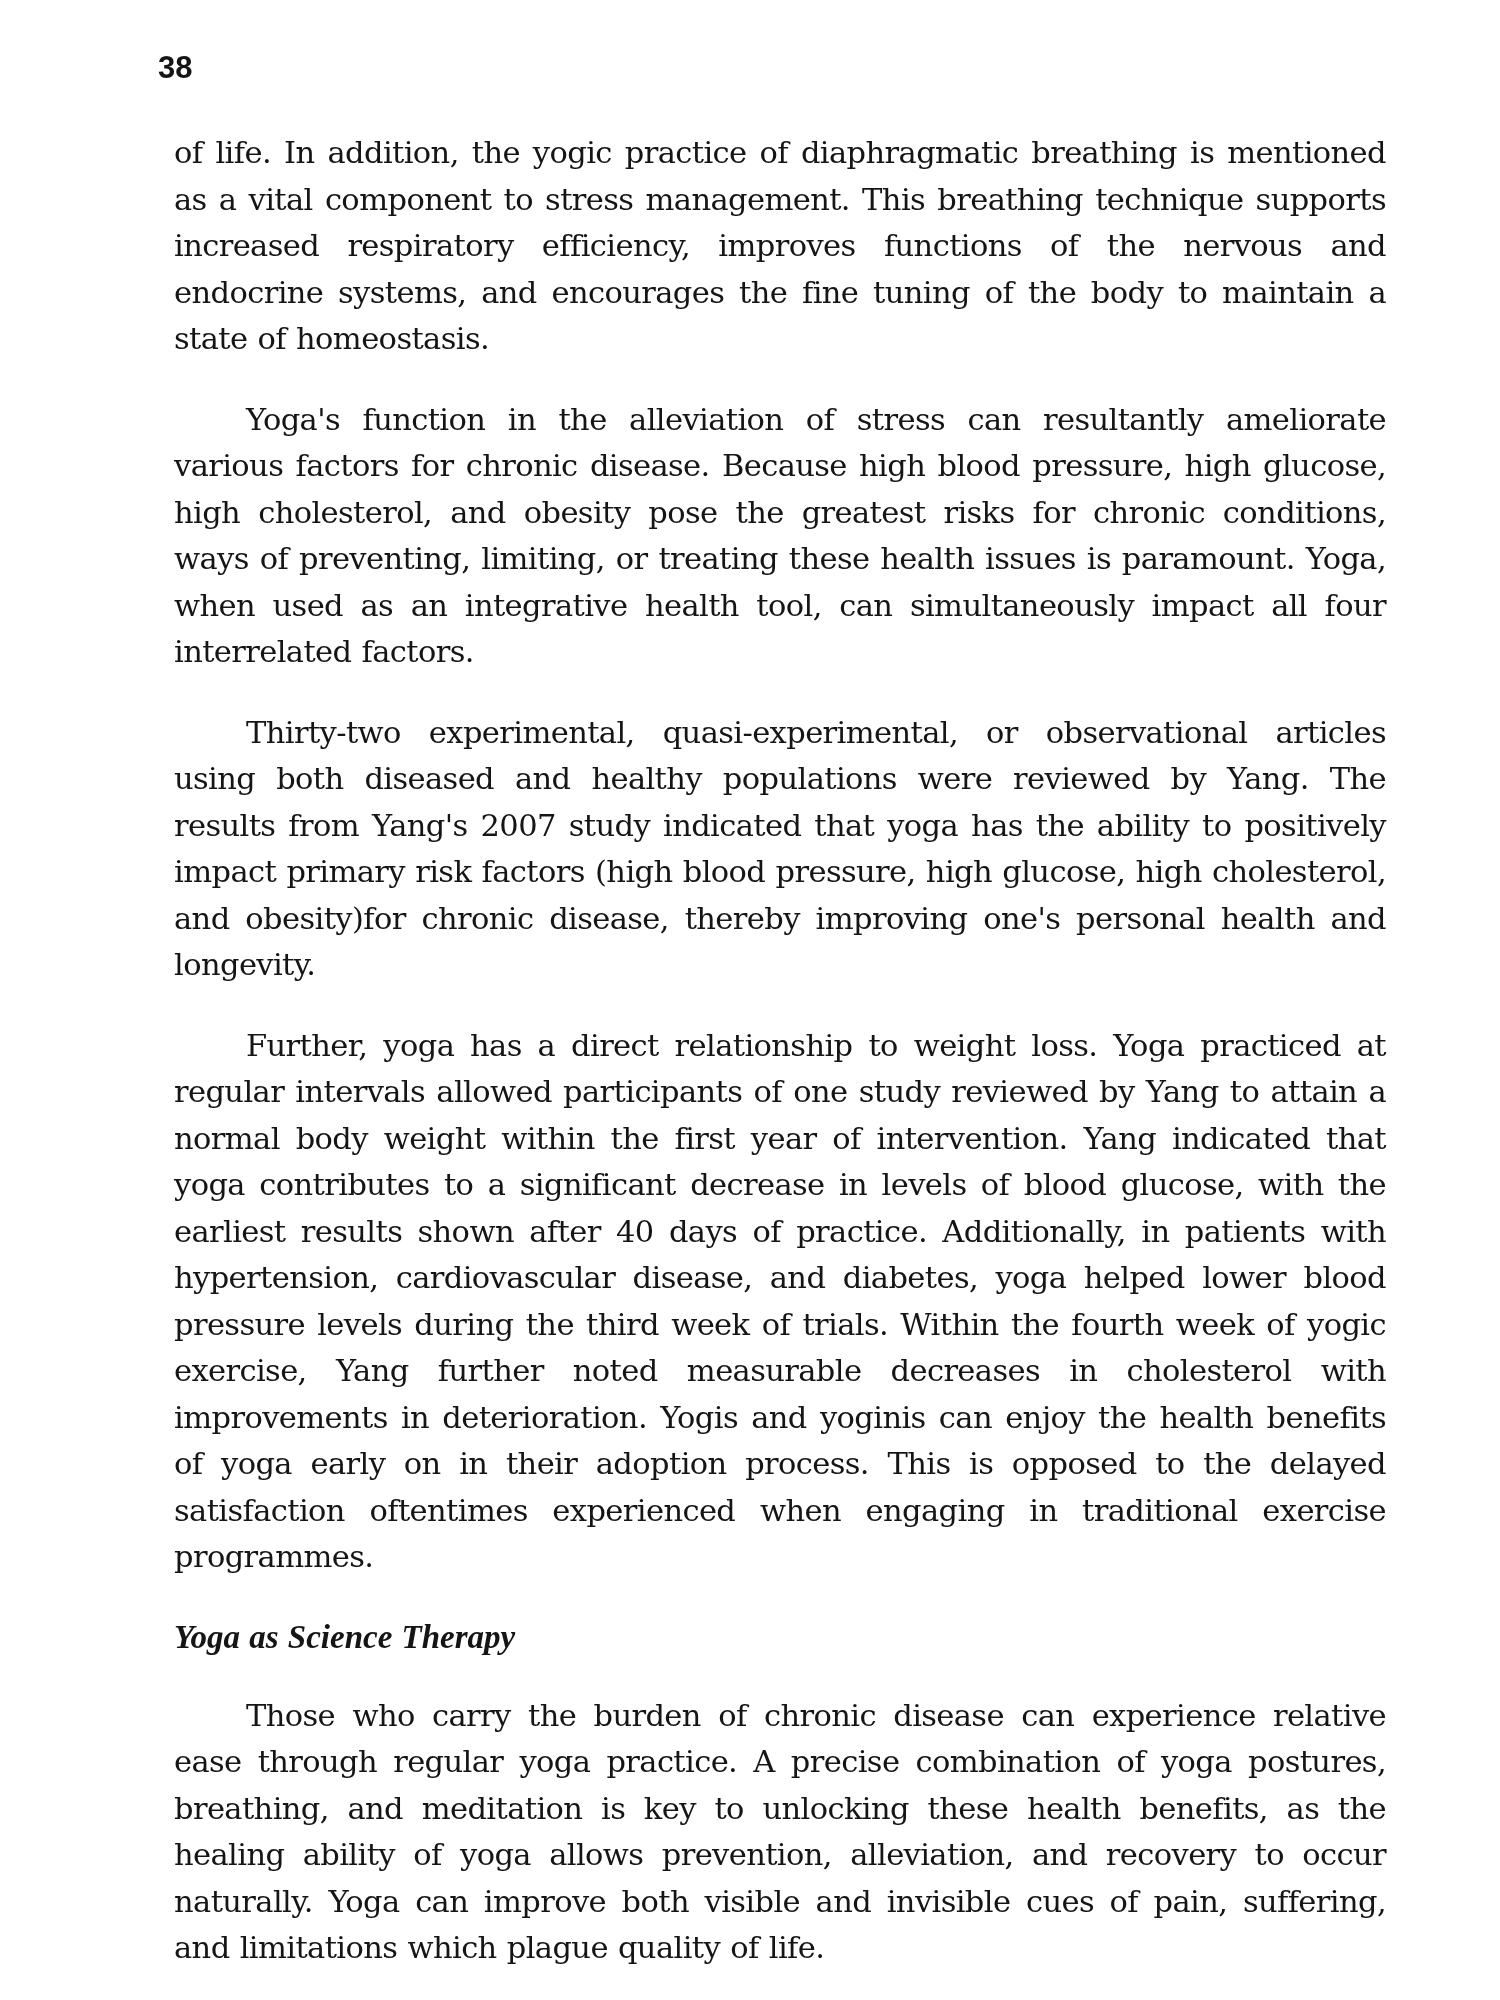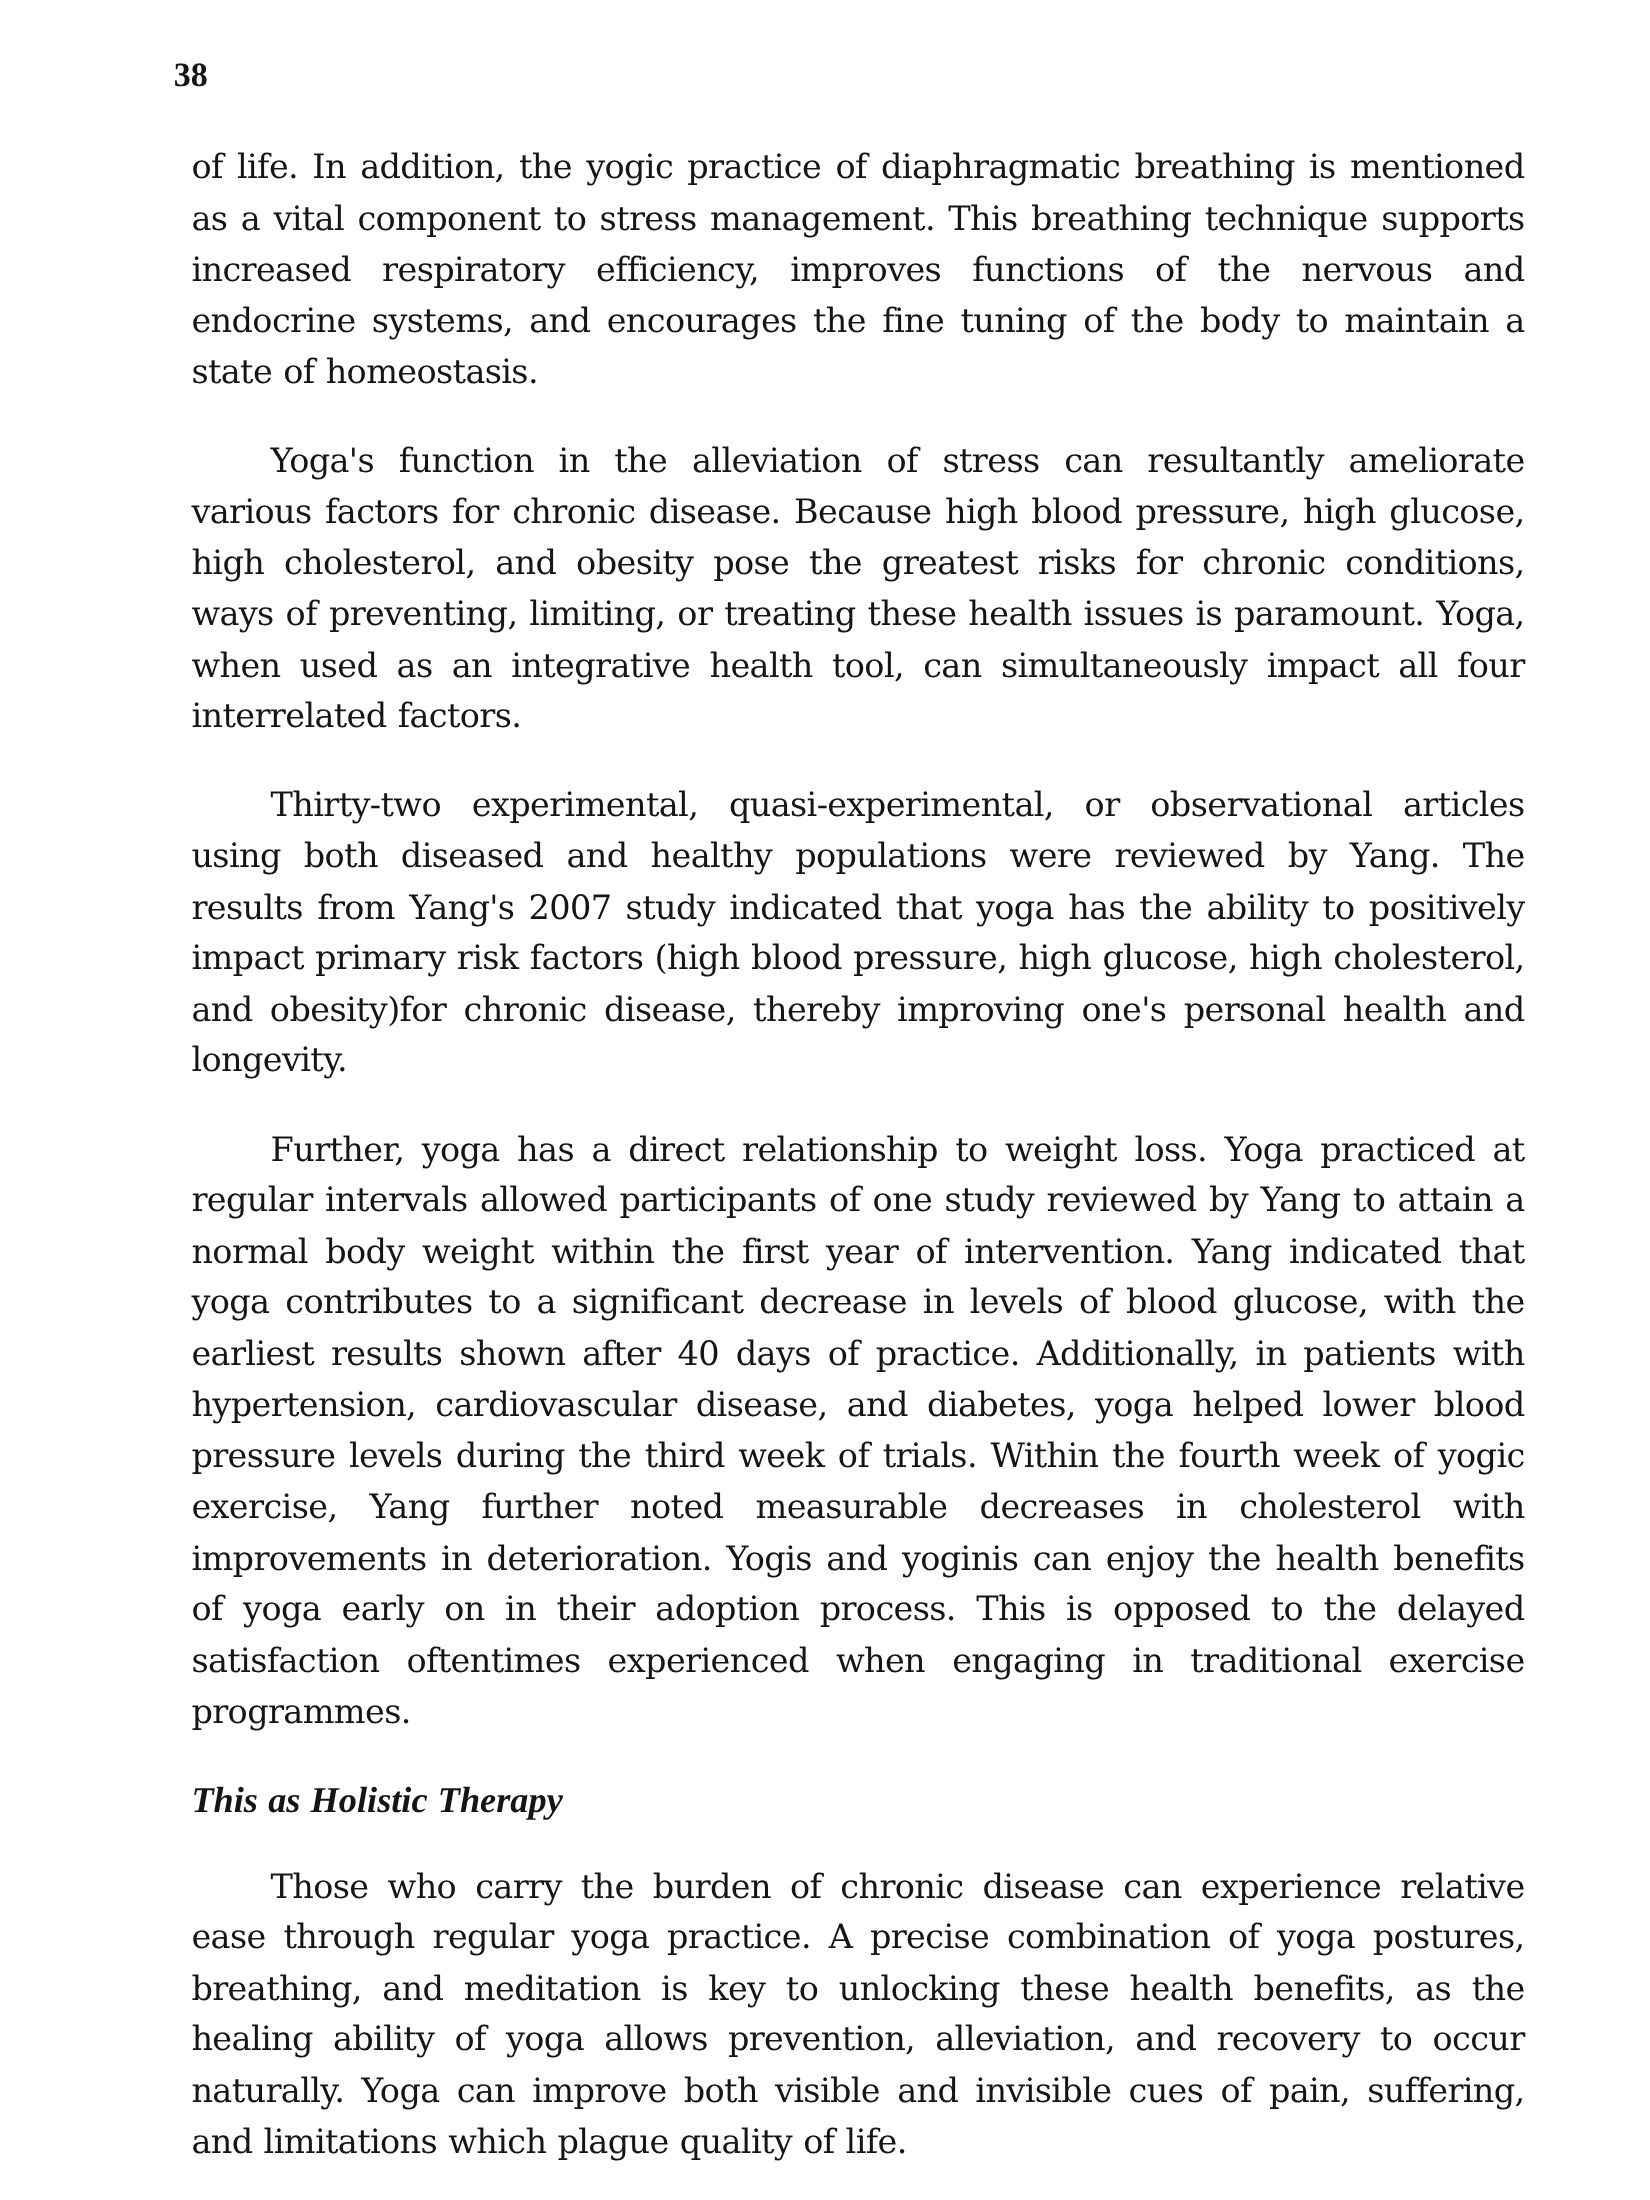--- a/index.html
+++ b/index.html
@@ -19,21 +19,21 @@
       left: 158px;
       top: 0;
       width: 1212px;
     }
     .running-header {
       position: absolute;
       left: 0;
       top: 50px;
       width: 1212px;
       height: 44px;
-      font-family: Liberation Serif, serif;
+      font-family: Liberation Sans, sans-serif;
       font-size: 31px;
       font-weight: bold;
     }
     .page-number {
       position: absolute;
       left: 0;
       top: 0;
     }
     .book-title {
       position: absolute;
@@ -79,17 +79,17 @@
   <div class="running-header">
     <span class="page-number">38</span>
   </div>
 
   <div class="body-text">
     <p class="para">of life. In addition, the yogic practice of diaphragmatic breathing is mentioned as a vital component to stress management. This breathing technique supports increased respiratory efficiency, improves functions of the nervous and endocrine systems, and encourages the fine tuning of the body to maintain a state of homeostasis.</p>
     <p class="para indent">Yoga's function in the alleviation of stress can resultantly ameliorate various factors for chronic disease. Because high blood pressure, high glucose, high cholesterol, and obesity pose the greatest risks for chronic conditions, ways of preventing, limiting, or treating these health issues is paramount. Yoga, when used as an integrative health tool, can simultaneously impact all four interrelated factors.</p>
     <p class="para indent">Thirty-two experimental, quasi-experimental, or observational articles using both diseased and healthy populations were reviewed by Yang. The results from Yang's 2007 study indicated that yoga has the ability to positively impact primary risk factors (high blood pressure, high glucose, high cholesterol, and obesity)for chronic disease, thereby improving one's personal health and longevity.</p>
     <p class="para indent">Further, yoga has a direct relationship to weight loss. Yoga practiced at regular intervals allowed participants of one study reviewed by Yang to attain a normal body weight within the first year of intervention. Yang indicated that yoga contributes to a significant decrease in levels of blood glucose, with the earliest results shown after 40 days of practice. Additionally, in patients with hypertension, cardiovascular disease, and diabetes, yoga helped lower blood pressure levels during the third week of trials. Within the fourth week of yogic exercise, Yang further noted measurable decreases in cholesterol with improvements in deterioration. Yogis and yoginis can enjoy the health benefits of yoga early on in their adoption process. This is opposed to the delayed satisfaction oftentimes experienced when engaging in traditional exercise programmes.</p>
 
-    <h2 class="section-heading">This as Holistic Therapy</h2>
+    <h2 class="section-heading">Yoga as Science Therapy</h2>
 
     <p class="para indent">Those who carry the burden of chronic disease can experience relative ease through regular yoga practice. A precise combination of yoga postures, breathing, and meditation is key to unlocking these health benefits, as the healing ability of yoga allows prevention, alleviation, and recovery to occur naturally. Yoga can improve both visible and invisible cues of pain, suffering, and limitations which plague quality of life.</p>
   </div>
 </div>
 
 </body></html>

